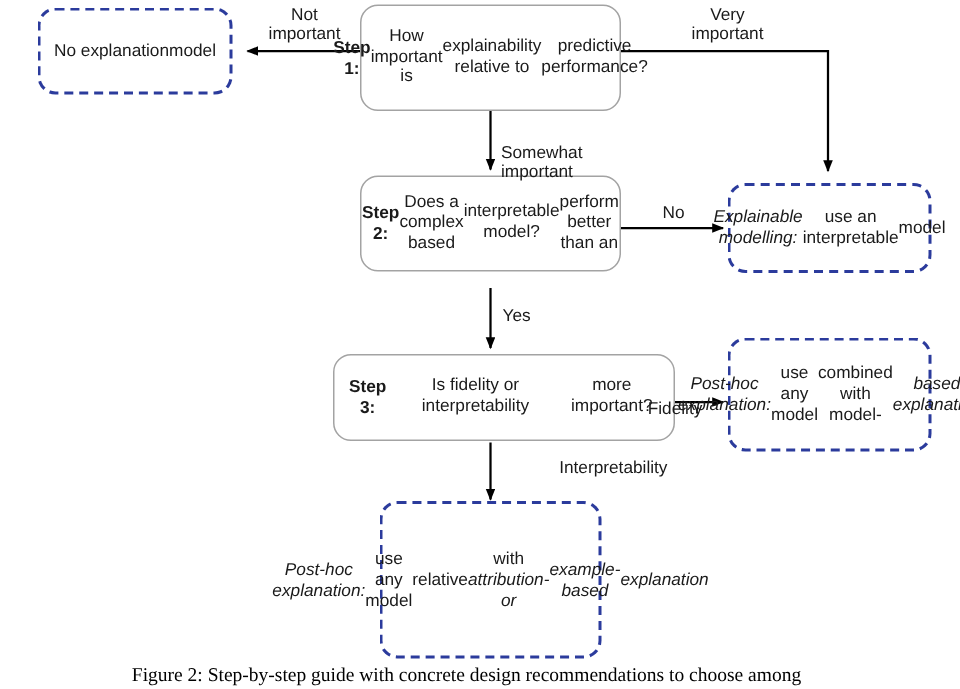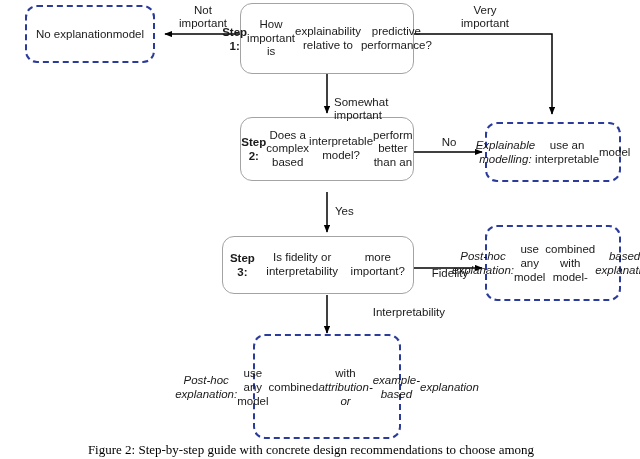--- a/index.html
+++ b/index.html
@@ -84,21 +84,21 @@
     <div class="body">predictive performance?</div>
   </div>
 
   <div class="node step" style="left:240px;top:117px;width:174px;height:64px;">
     <div class="title">Step 2:</div>
     <div class="body">Does a complex based</div>
     <div class="body">interpretable model?</div>
     <div class="body">perform better than an</div>
   </div>
 
-  <div class="node step" style="left:222px;top:236px;width:192px;height:58px;">
+  <div class="node step" style="left:222px;top:236px;width:228px;height:58px;">
     <div class="title">Step 3:</div>
     <div class="body">Is fidelity or interpretability</div>
     <div class="body">more important?</div>
   </div>
 
   <div class="node rec" style="left:485px;top:122px;width:136px;height:60px;">
     <div class="lead">Explainable modelling:</div>
     <div>use an interpretable</div>
     <div>model</div>
   </div>
@@ -106,21 +106,21 @@
   <div class="node rec" style="left:485px;top:225px;width:136px;height:76px;">
     <div class="lead">Post-hoc explanation:</div>
     <div>use any model</div>
     <div>combined with model-</div>
     <div class="em">based explanation</div>
   </div>
 
   <div class="node rec" style="left:253px;top:334px;width:148px;height:105px;">
     <div class="lead">Post-hoc explanation:</div>
     <div>use any model</div>
-    <div>combined</div>
+    <div>relative</div>
     <div>
       <span>with </span><span class="em">attribution- or</span>
     </div>
     <div class="em">example-based</div>
     <div class="em">explanation</div>
   </div>
 
   <div class="elabel multi" style="left:168px;top:4px;width:70px;">
     <div>Not</div>
     <div>important</div>

